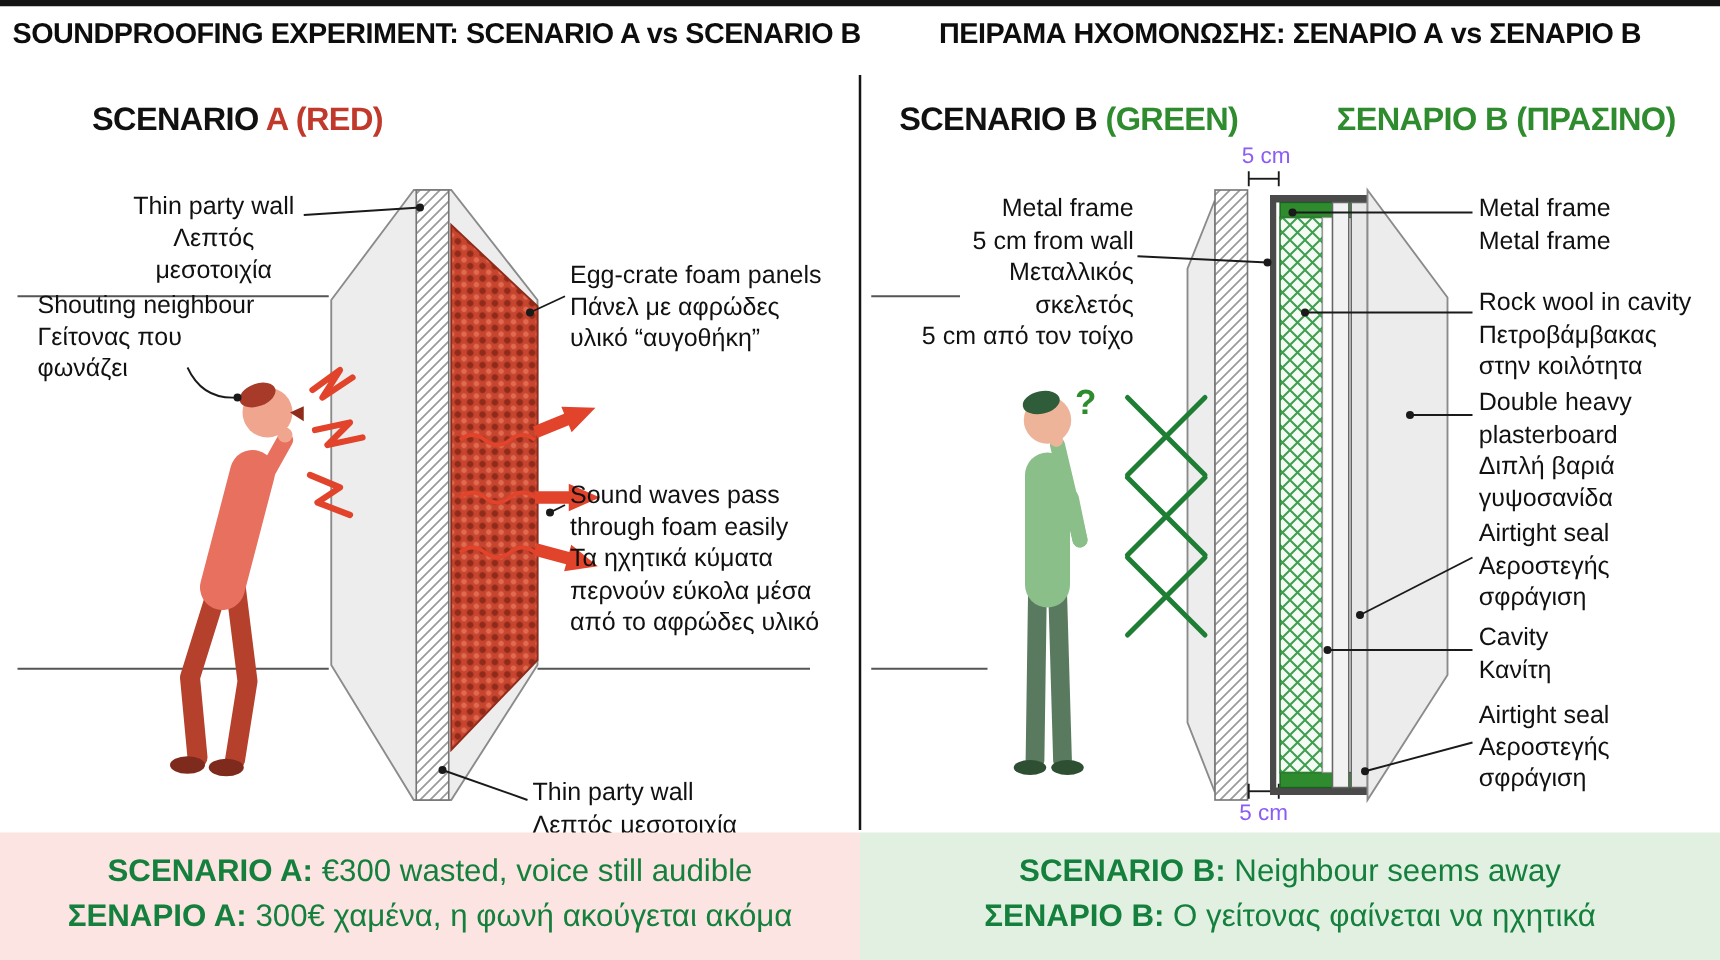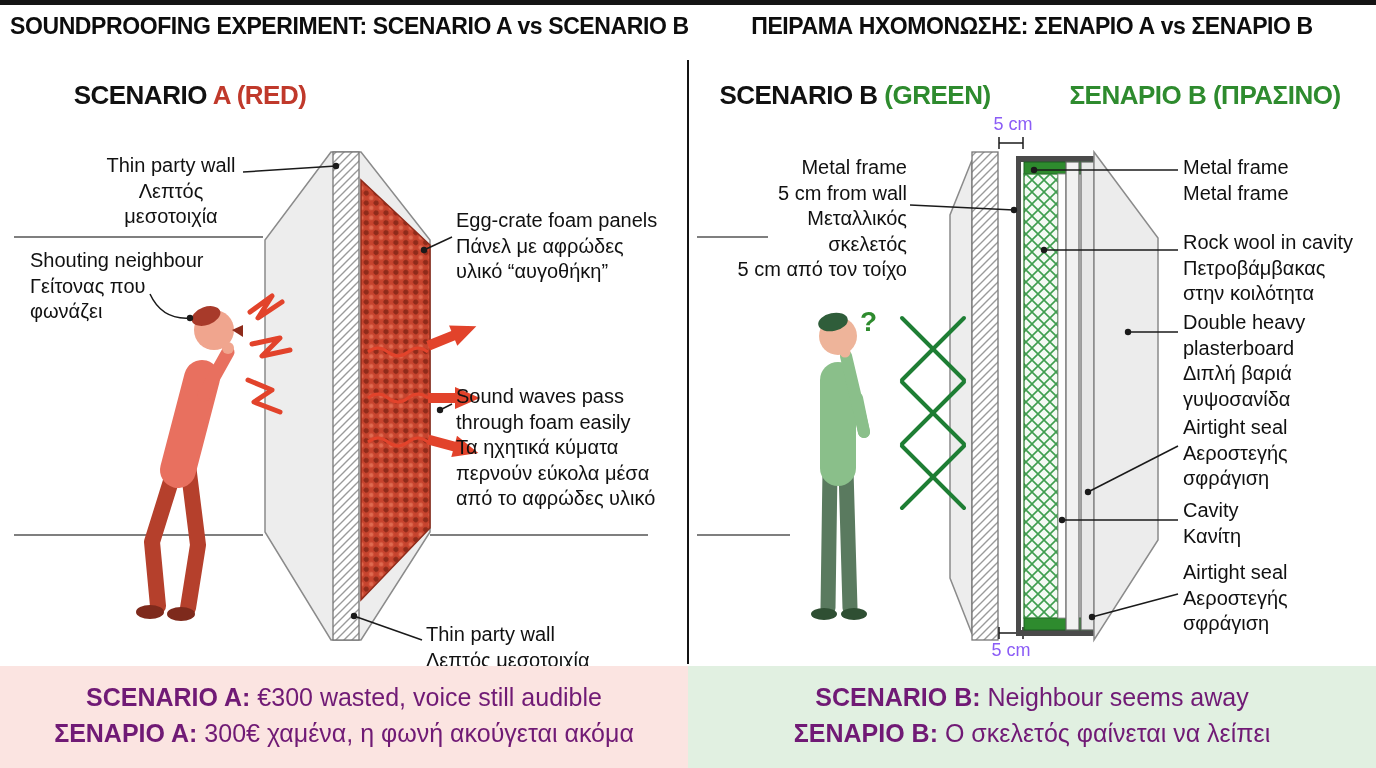--- a/index.html
+++ b/index.html
@@ -13,21 +13,21 @@
   .divider-v { position:absolute; left:687px; top:60px; width:2px; height:604px; background:#141414; }
   svg.canvas { position:absolute; left:0; top:0; width:1376px; height:768px; }
   .heading { position:absolute; top:80px; font-size:26px; font-weight:bold; letter-spacing:-0.5px; text-align:center; white-space:nowrap; color:#111; }
   .red { color:#c0392b; }
   .green { color:#2e8b2e; }
   .lbl { position:absolute; font-size:20px; line-height:1.28; color:#111; white-space:pre-line; }
   .ta-c { text-align:center; }
   .ta-r { text-align:right; }
   .dim { position:absolute; font-size:18px; color:#8b5cf6; text-align:center; white-space:nowrap; }
   .qmark { position:absolute; font-size:28px; font-weight:bold; color:#2e8b2e; }
-  .banner { position:absolute; top:666px; width:688px; height:102px; text-align:center; padding-top:13px; font-size:25px; line-height:1.45; color:#701a75; }
+  .banner { position:absolute; top:666px; width:688px; height:102px; text-align:center; padding-top:13px; font-size:25px; line-height:1.45; color:#15803d; }
   .banner .b { font-weight:bold; }
   .banner-a { left:0; background:#fbe4e1; }
   .banner-b { left:688px; background:#e1f0e1; }
 </style>
 </head>
 <body>
 
 <div class="page">
 
   <div class="topbar"></div>
@@ -194,21 +194,21 @@
     <span>SCENARIO </span><span class="red">A (RED)</span>
   </div>
 
   <div class="heading" style="left:695px; width:320px;">
     <span>SCENARIO B </span><span class="green">(GREEN)</span>
   </div>
   <div class="heading green" style="left:1045px; width:320px;">ΣΕΝΑΡΙΟ Β (ΠΡΑΣΙΝΟ)</div>
 
   <div class="lbl ta-c" style="left:96px; top:153px; width:150px;">Thin party wall
 Λεπτός μεσοτοιχία</div>
-  <div class="lbl" style="left:30px; top:248px; width:190px;">Shouting neighbour
+  <div class="lbl" style="left:30px; top:232px; width:190px;">Shouting neighbour
 Γείτονας που φωνάζει</div>
   <div class="lbl" style="left:456px; top:208px; width:215px;">Egg-crate foam panels
 Πάνελ με αφρώδες
 υλικό “αυγοθήκη”</div>
   <div class="lbl" style="left:456px; top:384px; width:220px;">Sound waves pass
 through foam easily
 Τα ηχητικά κύματα
 περνούν εύκολα μέσα
 από το αφρώδες υλικό</div>
   <div class="lbl" style="left:426px; top:622px; width:170px;">Thin party wall
@@ -239,16 +239,16 @@
   <div class="dim" style="left:985px; top:114px; width:56px;">5 cm</div>
   <div class="dim" style="left:983px; top:640px; width:56px;">5 cm</div>
   <div class="qmark" style="left:860px; top:306px;">?</div>
 
   <div class="banner banner-a">
     <div><span class="b">SCENARIO A:</span><span> €300 wasted, voice still audible</span></div>
     <div><span class="b">ΣΕΝΑΡΙΟ Α:</span><span> 300€ χαμένα, η φωνή ακούγεται ακόμα</span></div>
   </div>
   <div class="banner banner-b">
     <div><span class="b">SCENARIO B:</span><span> Neighbour seems away</span></div>
-    <div><span class="b">ΣΕΝΑΡΙΟ Β:</span><span> Ο σκελετός φαίνεται να λείπει</span></div>
+    <div><span class="b">ΣΕΝΑΡΙΟ Β:</span><span> Ο γείτονας φαίνεται να ηχητικά</span></div>
   </div>
 
 </div>
 
 </body></html>

